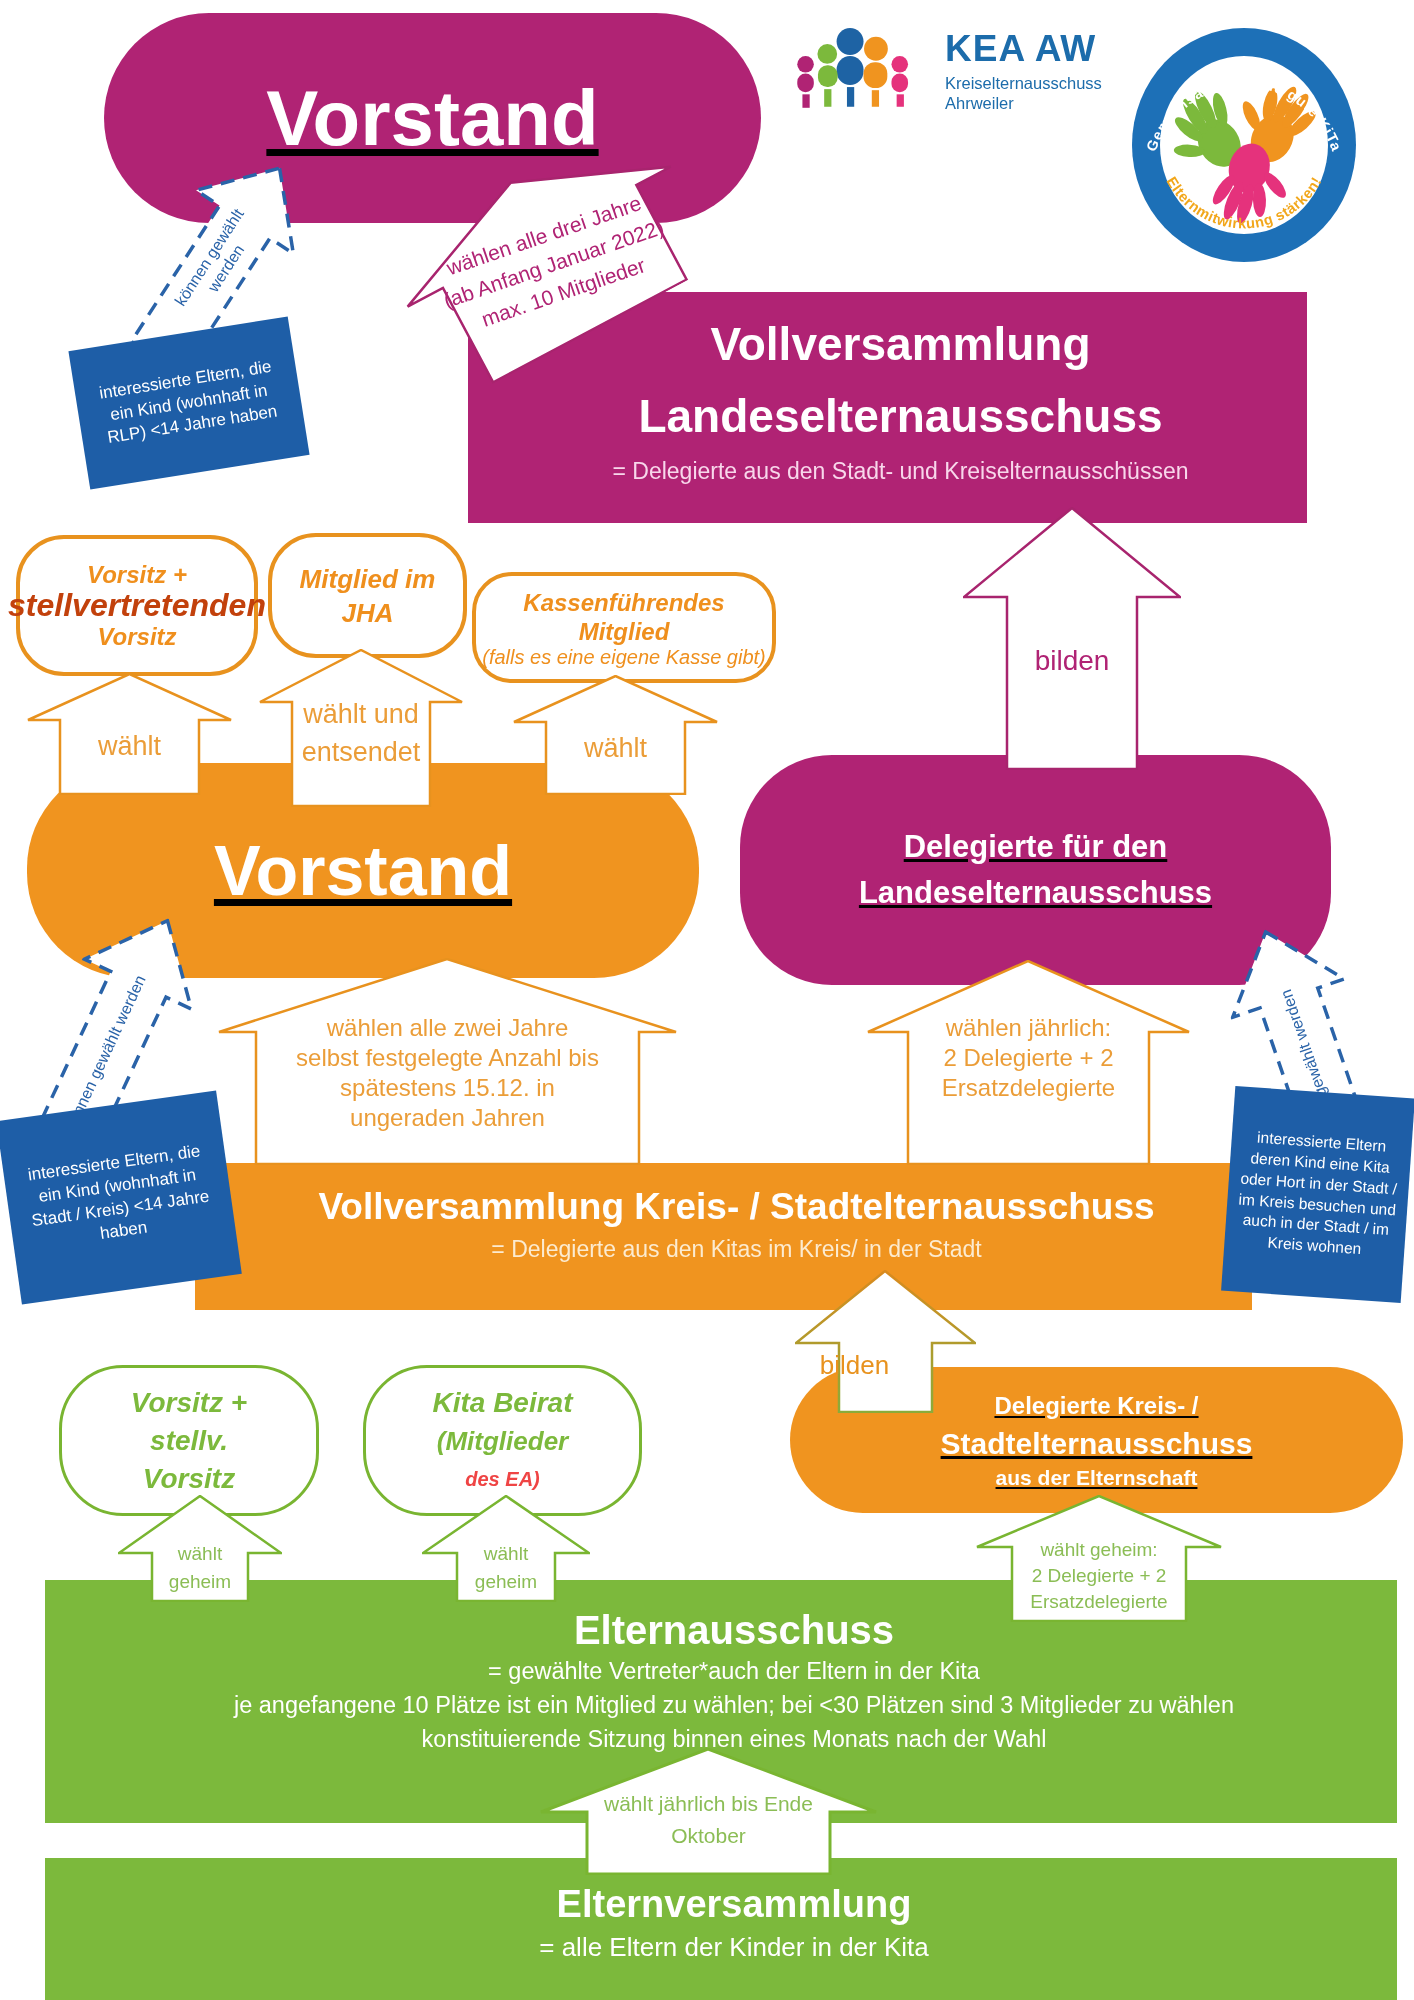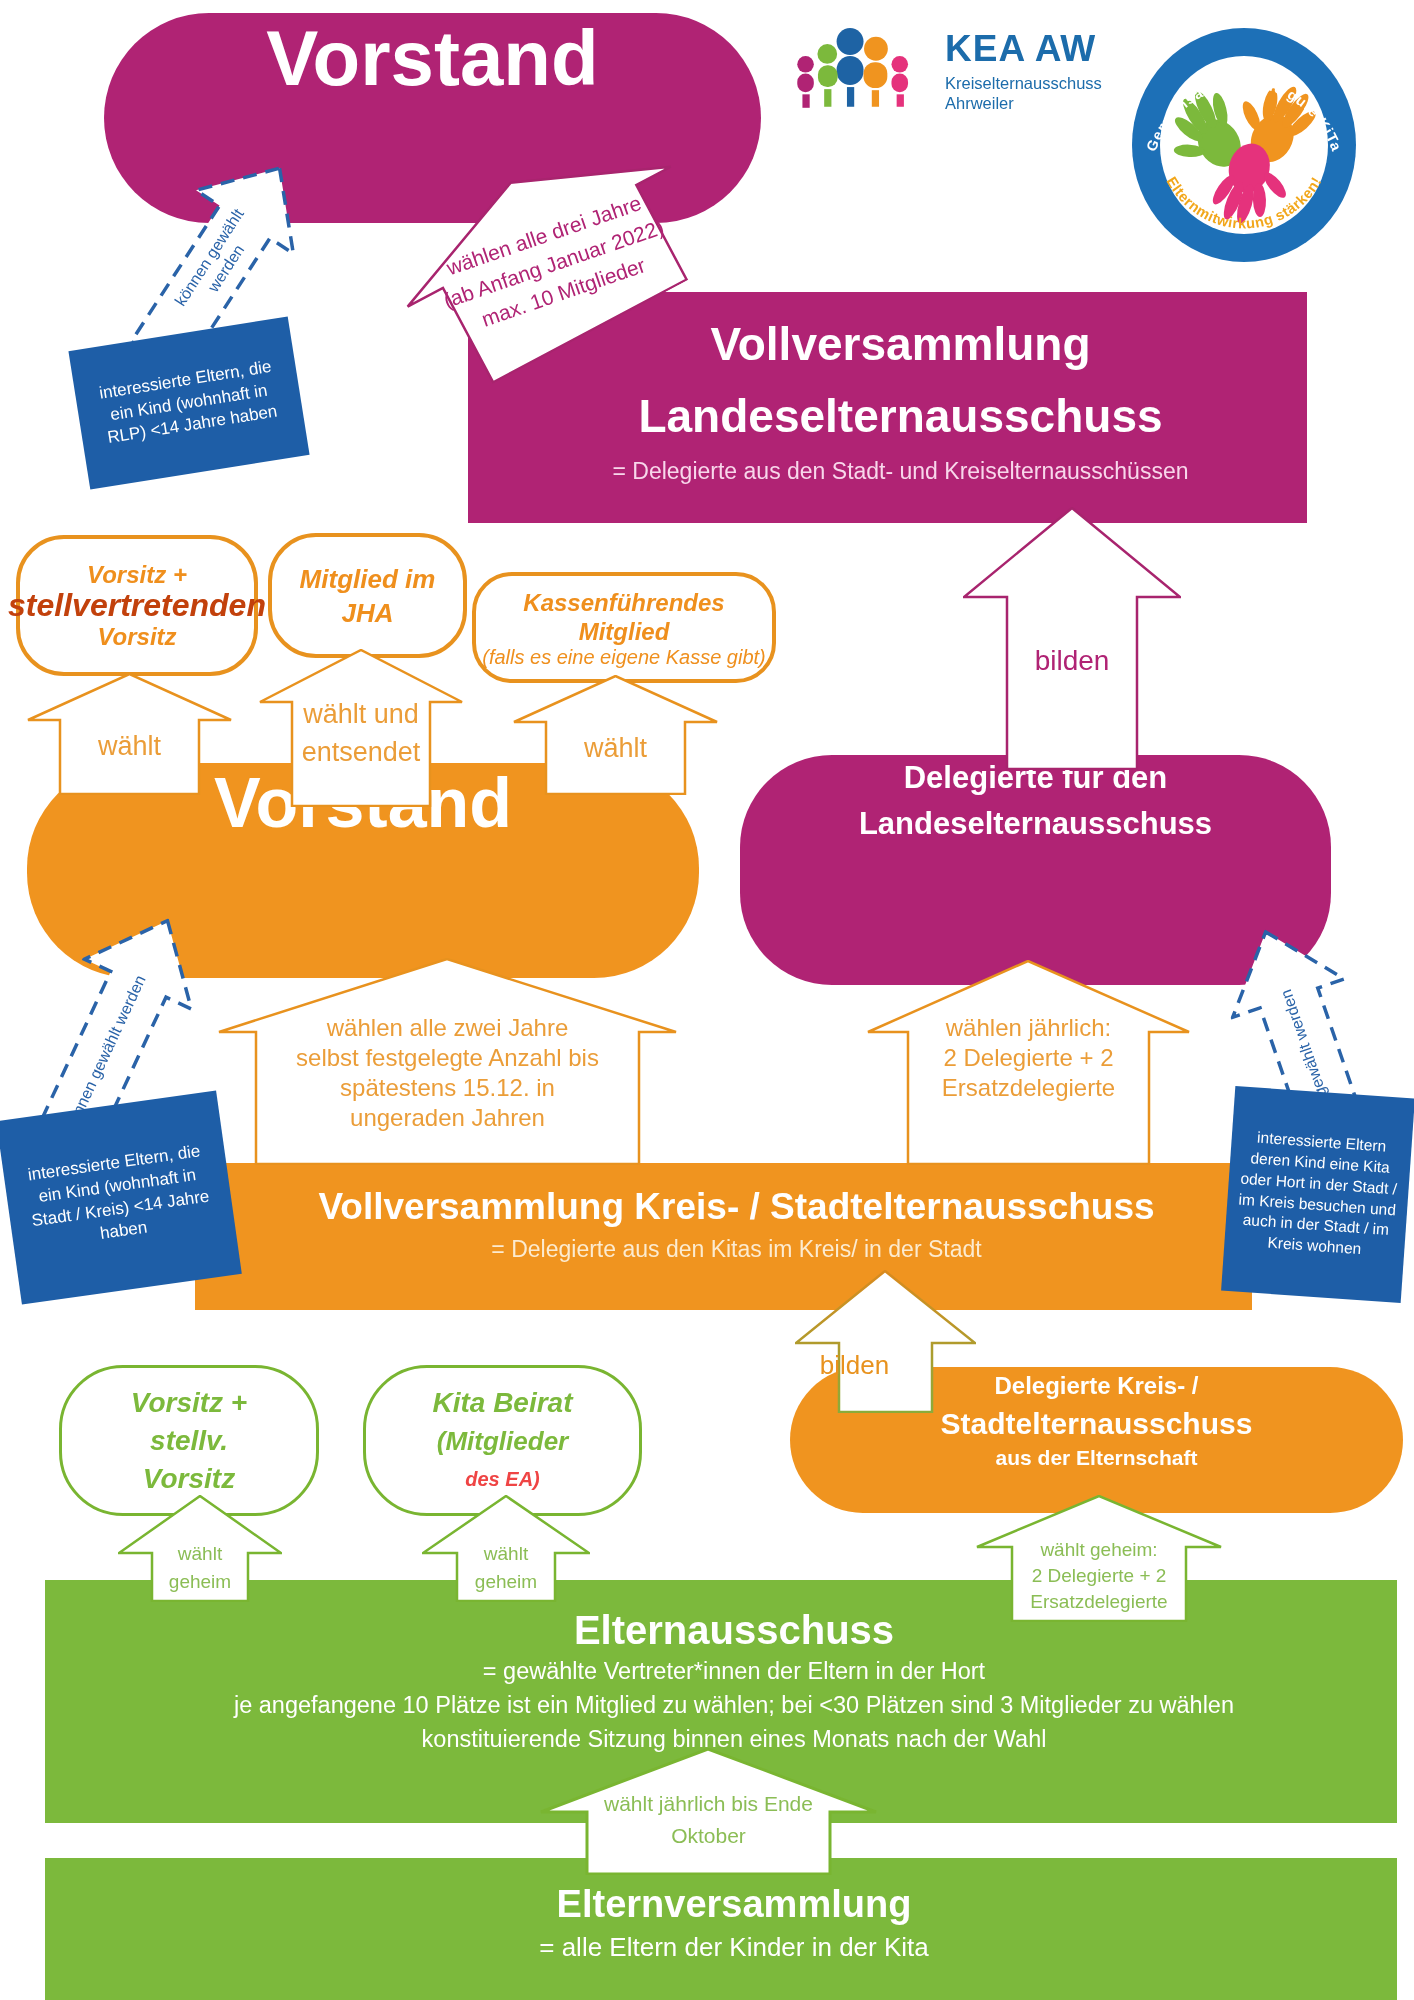--- a/index.html
+++ b/index.html
@@ -5,21 +5,21 @@
   html,body{margin:0;padding:0;}
   body{
     width:1414px;height:2000px;position:relative;overflow:hidden;
     background:#fff;font-family:"Liberation Sans",sans-serif;
   }
   .abs{position:absolute;}
   .box{position:absolute;display:flex;flex-direction:column;align-items:center;text-align:center;padding-left:26px;}
   .magenta-bg{background:#b02374;}
   .orange-bg{background:#f0941f;}
   .green-bg{background:#7cb93c;}
-  .bubble{position:absolute;display:flex;flex-direction:column;align-items:center;justify-content:flex-start;text-align:center;}
+  .bubble{position:absolute;display:flex;flex-direction:column;align-items:center;justify-content:center;text-align:center;text-decoration:underline;}
   .outline-bubble{position:absolute;background:#fff;display:flex;flex-direction:column;align-items:center;justify-content:center;text-align:center;font-style:italic;}
   .title-white{color:#fff;font-weight:bold;}
   .arrow{position:absolute;}
   .arrow svg{position:absolute;left:0;top:0;}
   .house-label{position:absolute;left:0;right:0;text-align:center;}
   .o-label{color:#eb9d38;}
   .g-label{color:#8bbd55;}
   .m-label{color:#b02374;}
   .blue-note{position:absolute;background:#1e5ea7;color:#fff;display:flex;flex-direction:column;align-items:center;justify-content:center;text-align:center;font-size:17px;line-height:1.35;}
   .dash-label{position:absolute;top:50%;left:50%;color:#2a63a8;font-size:16px;line-height:1.25;text-align:center;white-space:nowrap;}
@@ -53,21 +53,21 @@
 </div>
 
 <div class="bubble orange-bg" style="left:790px;top:1367px;width:613px;height:146px;border-radius:73px;">
   <div class="title-white" style="font-size:24px;line-height:38px;">Delegierte Kreis- /</div>
   <div class="title-white" style="font-size:30px;line-height:38px;">Stadtelternausschuss</div>
   <div class="title-white" style="font-size:21px;line-height:30px;">aus der Elternschaft</div>
 </div>
 
 <div class="box green-bg" style="left:45px;top:1580px;width:1326px;height:217px;padding-top:26px;">
   <div class="title-white" style="font-size:40px;line-height:48px;">Elternausschuss</div>
-  <div class="title-white" style="font-weight:normal;font-size:23.5px;line-height:34px;">= gewählte Vertreter*innen der Eltern in der Hort</div>
+  <div class="title-white" style="font-weight:normal;font-size:23.5px;line-height:34px;">= gewählte Vertreter*auch der Eltern in der Kita</div>
   <div class="title-white" style="font-weight:normal;font-size:23.5px;line-height:34px;">je angefangene 10 Plätze ist ein Mitglied zu wählen; bei &lt;30 Plätzen sind 3 Mitglieder zu wählen</div>
   <div class="title-white" style="font-weight:normal;font-size:23.5px;line-height:34px;">konstituierende Sitzung binnen eines Monats nach der Wahl</div>
 </div>
 
 <div class="box green-bg" style="left:45px;top:1858px;width:1326px;height:127px;padding-top:22px;">
   <div class="title-white" style="font-size:38px;line-height:48px;">Elternversammlung</div>
   <div class="title-white" style="font-weight:normal;font-size:26px;line-height:38px;">= alle Eltern der Kinder in der Kita</div>
 </div>
 
 <div class="outline-bubble" style="left:16px;top:535px;width:234px;height:133px;border:4px solid #e8921e;border-radius:48px;">

